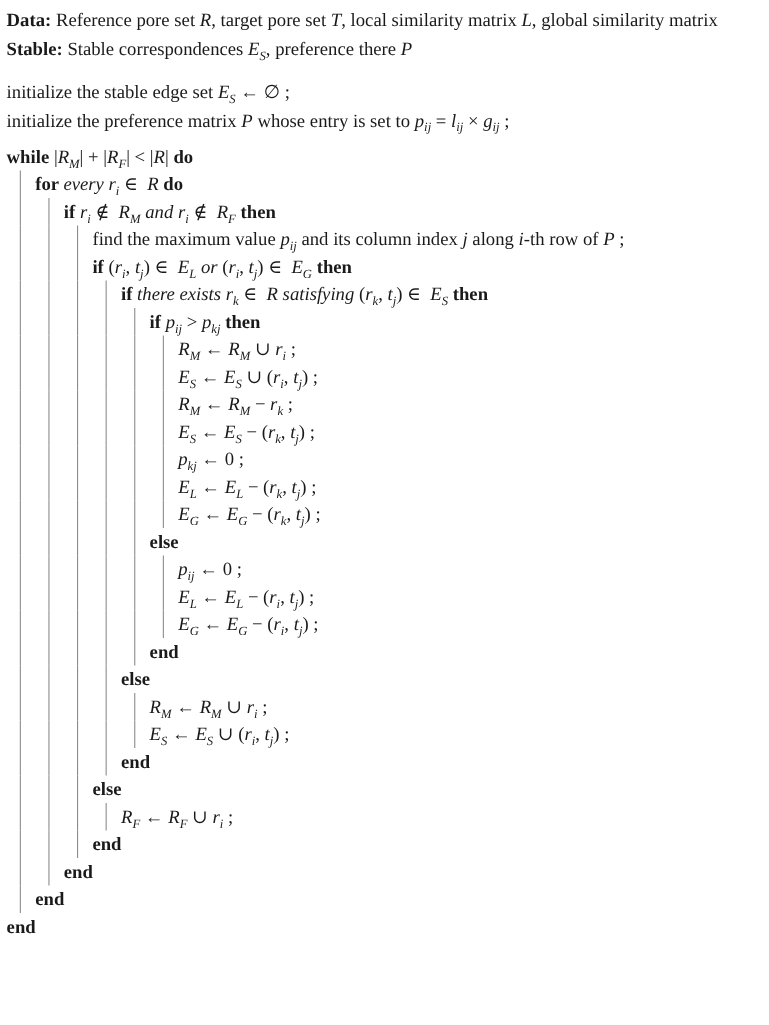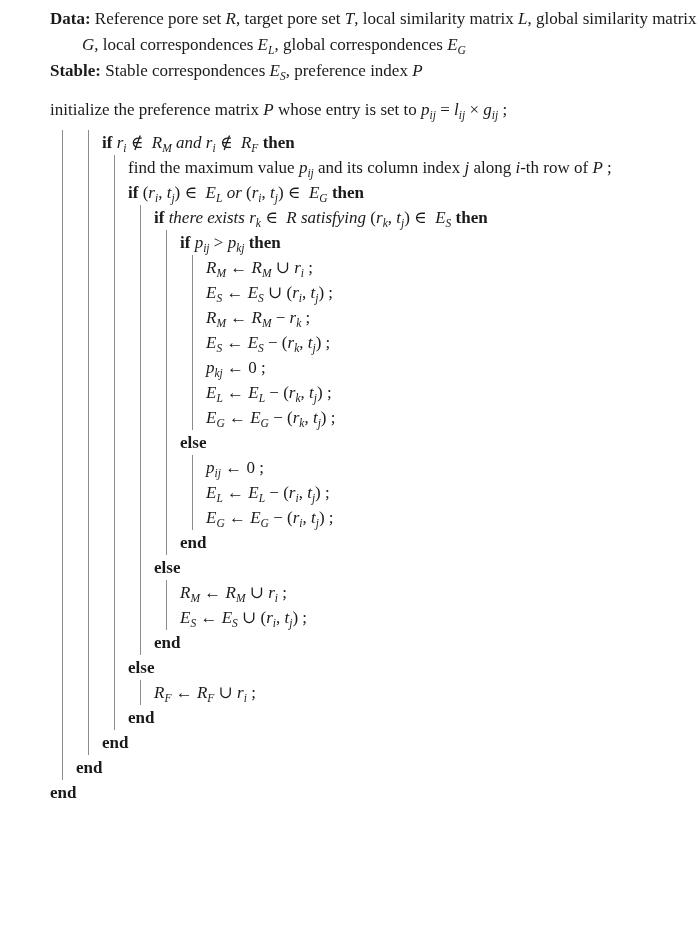--- a/index.html
+++ b/index.html
@@ -4,21 +4,21 @@
 <style>
   html, body { margin: 0; padding: 0; }
   body {
     width: 699px; height: 932px;
     background: #ffffff;
     overflow: hidden;
     font-family: "Liberation Serif", "DejaVu Serif", serif;
     font-size: 17px;
     color: #1a1a1a;
   }
-  .algo { padding-top: 6px; padding-left: 44px; }
+  .algo { padding-top: 6px; }
   .sec-init { margin-top: 13px; }
   .sec-body { margin-top: 7px; }
   .algo-line {
     position: relative;
     line-height: 26px;
     white-space: pre;
   }
   .sec-body .algo-line { line-height: 25px; }
   .kw { font-weight: 700; }
   .it { font-style: italic; }
@@ -33,27 +33,29 @@
     width: 1px;
     background: #8c8c8c;
   }
 </style>
 </head>
 <body style="color: rgb(26, 26, 26);">
 
 <div class="algo">
   <div class="sec sec-header">
       <div class="algo-line" style="padding-left: 6px;"><span class="kw">Data: </span><span class="rm">Reference pore set </span><span class="it">R</span><span class="rm">, target pore set </span><span class="it">T</span><span class="rm">, local similarity matrix </span><span class="it">L</span><span class="rm">, global similarity matrix</span></div>
-      <div class="algo-line" style="padding-left: 38px;"><span class="it">G</span><span class="rm">, local correspondences </span><span class="it">E</span><sub class="sb">L</sub><span class="rm">, global correspondences </span><span class="it">E</span><sub class="sb">G</sub></div>
-      <div class="algo-line" style="padding-left: 6px;"><span class="kw">Stable: </span><span class="rm">Stable correspondences </span><span class="it">E</span><sub class="sb">S</sub><span class="rm">, preference index </span><span class="it">P</span></div>
+      <div class="algo-line" style="padding-left: 6px;"><span class="kw">Stable: </span><span class="rm">Stable correspondences </span><span class="it">E</span><sub class="sb">S</sub><span class="rm">, preference there </span><span class="it">P</span></div>
     </div>
   <div class="sec sec-init">
+      <div class="algo-line" style="padding-left: 6px;"><span class="rm">initialize the stable edge set </span><span class="it">E</span><sub class="sb">S</sub><span class="rm"> ← ∅ ;</span></div>
       <div class="algo-line" style="padding-left: 6px;"><span class="rm">initialize the preference matrix </span><span class="it">P</span><span class="rm"> whose entry is set to </span><span class="it">p</span><sub class="sb">ij</sub><span class="rm"> = </span><span class="it">l</span><sub class="sb">ij</sub><span class="rm"> × </span><span class="it">g</span><sub class="sb">ij</sub><span class="rm"> ;</span></div>
     </div>
   <div class="sec sec-body">
+      <div class="algo-line" style="padding-left: 6px;"><span class="kw">while </span><span class="rm">|</span><span class="it">R</span><sub class="sb">M</sub><span class="rm">| + |</span><span class="it">R</span><sub class="sb">F</sub><span class="rm">| &lt; |</span><span class="it">R</span><span class="rm">| </span><span class="kw">do</span></div>
+      <div class="algo-line" style="padding-left: 32px;"><span class="vbar" style="left: 18px; background: rgb(140, 140, 140);"></span><span class="kw">for </span><span class="it">every r</span><sub class="sb">i</sub><span class="rm"> ∈  </span><span class="it">R</span><span class="rm"> </span><span class="kw">do</span></div>
       <div class="algo-line" style="padding-left: 58px;"><span class="vbar" style="left: 18px; background: rgb(140, 140, 140);"></span><span class="vbar" style="left: 44px; background: rgb(140, 140, 140);"></span><span class="kw">if </span><span class="it">r</span><sub class="sb">i</sub><span class="rm"> ∉  </span><span class="it">R</span><sub class="sb">M</sub><span class="rm"> </span><span class="it">and</span><span class="rm"> </span><span class="it">r</span><sub class="sb">i</sub><span class="rm"> ∉  </span><span class="it">R</span><sub class="sb">F</sub><span class="rm"> </span><span class="kw">then</span></div>
       <div class="algo-line" style="padding-left: 84px;"><span class="vbar" style="left: 18px; background: rgb(140, 140, 140);"></span><span class="vbar" style="left: 44px; background: rgb(140, 140, 140);"></span><span class="vbar" style="left: 70px; background: rgb(140, 140, 140);"></span><span class="rm">find the maximum value </span><span class="it">p</span><sub class="sb">ij</sub><span class="rm"> and its column index </span><span class="it">j</span><span class="rm"> along </span><span class="it">i</span><span class="rm">-th row of </span><span class="it">P</span><span class="rm"> ;</span></div>
       <div class="algo-line" style="padding-left: 84px;"><span class="vbar" style="left: 18px; background: rgb(140, 140, 140);"></span><span class="vbar" style="left: 44px; background: rgb(140, 140, 140);"></span><span class="vbar" style="left: 70px; background: rgb(140, 140, 140);"></span><span class="kw">if </span><span class="rm">(</span><span class="it">r</span><sub class="sb">i</sub><span class="rm">, </span><span class="it">t</span><sub class="sb">j</sub><span class="rm">) ∈  </span><span class="it">E</span><sub class="sb">L</sub><span class="rm"> </span><span class="it">or</span><span class="rm"> (</span><span class="it">r</span><sub class="sb">i</sub><span class="rm">, </span><span class="it">t</span><sub class="sb">j</sub><span class="rm">) ∈  </span><span class="it">E</span><sub class="sb">G</sub><span class="rm"> </span><span class="kw">then</span></div>
       <div class="algo-line" style="padding-left: 110px;"><span class="vbar" style="left: 18px; background: rgb(140, 140, 140);"></span><span class="vbar" style="left: 44px; background: rgb(140, 140, 140);"></span><span class="vbar" style="left: 70px; background: rgb(140, 140, 140);"></span><span class="vbar" style="left: 96px; background: rgb(140, 140, 140);"></span><span class="kw">if </span><span class="it">there exists r</span><sub class="sb">k</sub><span class="rm"> ∈  </span><span class="it">R</span><span class="rm"> </span><span class="it">satisfying</span><span class="rm"> (</span><span class="it">r</span><sub class="sb">k</sub><span class="rm">, </span><span class="it">t</span><sub class="sb">j</sub><span class="rm">) ∈  </span><span class="it">E</span><sub class="sb">S</sub><span class="rm"> </span><span class="kw">then</span></div>
       <div class="algo-line" style="padding-left: 136px;"><span class="vbar" style="left: 18px; background: rgb(140, 140, 140);"></span><span class="vbar" style="left: 44px; background: rgb(140, 140, 140);"></span><span class="vbar" style="left: 70px; background: rgb(140, 140, 140);"></span><span class="vbar" style="left: 96px; background: rgb(140, 140, 140);"></span><span class="vbar" style="left: 122px; background: rgb(140, 140, 140);"></span><span class="kw">if </span><span class="it">p</span><sub class="sb">ij</sub><span class="rm"> &gt; </span><span class="it">p</span><sub class="sb">kj</sub><span class="rm"> </span><span class="kw">then</span></div>
       <div class="algo-line" style="padding-left: 162px;"><span class="vbar" style="left: 18px; background: rgb(140, 140, 140);"></span><span class="vbar" style="left: 44px; background: rgb(140, 140, 140);"></span><span class="vbar" style="left: 70px; background: rgb(140, 140, 140);"></span><span class="vbar" style="left: 96px; background: rgb(140, 140, 140);"></span><span class="vbar" style="left: 122px; background: rgb(140, 140, 140);"></span><span class="vbar" style="left: 148px; background: rgb(140, 140, 140);"></span><span class="it">R</span><sub class="sb">M</sub><span class="rm"> ← </span><span class="it">R</span><sub class="sb">M</sub><span class="rm"> ∪ </span><span class="it">r</span><sub class="sb">i</sub><span class="rm"> ;</span></div>
       <div class="algo-line" style="padding-left: 162px;"><span class="vbar" style="left: 18px; background: rgb(140, 140, 140);"></span><span class="vbar" style="left: 44px; background: rgb(140, 140, 140);"></span><span class="vbar" style="left: 70px; background: rgb(140, 140, 140);"></span><span class="vbar" style="left: 96px; background: rgb(140, 140, 140);"></span><span class="vbar" style="left: 122px; background: rgb(140, 140, 140);"></span><span class="vbar" style="left: 148px; background: rgb(140, 140, 140);"></span><span class="it">E</span><sub class="sb">S</sub><span class="rm"> ← </span><span class="it">E</span><sub class="sb">S</sub><span class="rm"> ∪ (</span><span class="it">r</span><sub class="sb">i</sub><span class="rm">, </span><span class="it">t</span><sub class="sb">j</sub><span class="rm">) ;</span></div>
       <div class="algo-line" style="padding-left: 162px;"><span class="vbar" style="left: 18px; background: rgb(140, 140, 140);"></span><span class="vbar" style="left: 44px; background: rgb(140, 140, 140);"></span><span class="vbar" style="left: 70px; background: rgb(140, 140, 140);"></span><span class="vbar" style="left: 96px; background: rgb(140, 140, 140);"></span><span class="vbar" style="left: 122px; background: rgb(140, 140, 140);"></span><span class="vbar" style="left: 148px; background: rgb(140, 140, 140);"></span><span class="it">R</span><sub class="sb">M</sub><span class="rm"> ← </span><span class="it">R</span><sub class="sb">M</sub><span class="rm"> − </span><span class="it">r</span><sub class="sb">k</sub><span class="rm"> ;</span></div>
       <div class="algo-line" style="padding-left: 162px;"><span class="vbar" style="left: 18px; background: rgb(140, 140, 140);"></span><span class="vbar" style="left: 44px; background: rgb(140, 140, 140);"></span><span class="vbar" style="left: 70px; background: rgb(140, 140, 140);"></span><span class="vbar" style="left: 96px; background: rgb(140, 140, 140);"></span><span class="vbar" style="left: 122px; background: rgb(140, 140, 140);"></span><span class="vbar" style="left: 148px; background: rgb(140, 140, 140);"></span><span class="it">E</span><sub class="sb">S</sub><span class="rm"> ← </span><span class="it">E</span><sub class="sb">S</sub><span class="rm"> − (</span><span class="it">r</span><sub class="sb">k</sub><span class="rm">, </span><span class="it">t</span><sub class="sb">j</sub><span class="rm">) ;</span></div>
       <div class="algo-line" style="padding-left: 162px;"><span class="vbar" style="left: 18px; background: rgb(140, 140, 140);"></span><span class="vbar" style="left: 44px; background: rgb(140, 140, 140);"></span><span class="vbar" style="left: 70px; background: rgb(140, 140, 140);"></span><span class="vbar" style="left: 96px; background: rgb(140, 140, 140);"></span><span class="vbar" style="left: 122px; background: rgb(140, 140, 140);"></span><span class="vbar" style="left: 148px; background: rgb(140, 140, 140);"></span><span class="it">p</span><sub class="sb">kj</sub><span class="rm"> ← 0 ;</span></div>

